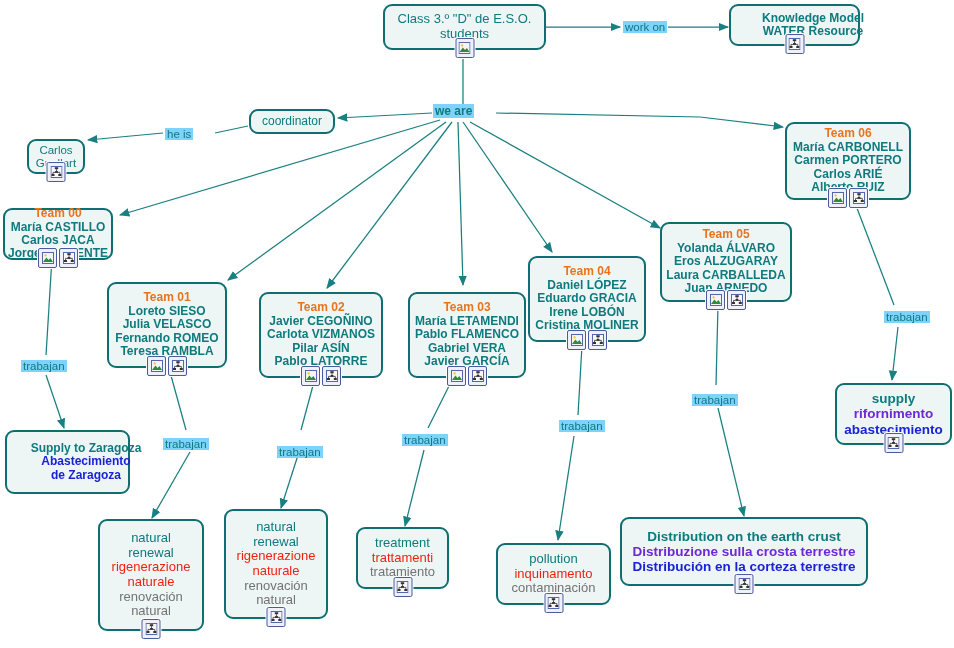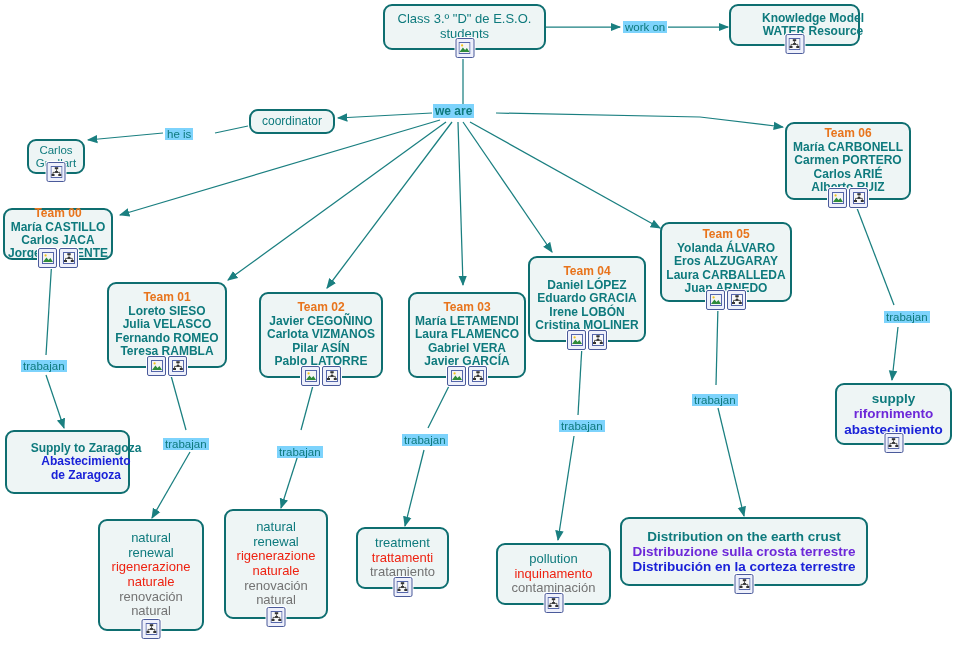--- a/index.html
+++ b/index.html
@@ -243,21 +243,21 @@
             <rect x="4.6" y="5" width="2.8" height="1.8" fill="#333"></rect>
             <path d="M6 3.2 V5 M2.5 8 V6.4 H9.3 V8" stroke="#333" fill="none" stroke-width="0.8"></path>
           </svg>
       </span>
     </span>
   </div>
 
   <div class="node" style="left:408px;top:292px;width:118px;height:86px;">
     <span class="ln f12 c-orange">Team 03</span>
     <span class="ln f12 c-tealb">María LETAMENDI</span>
-    <span class="ln f12 c-tealb">Laura FLAMENCO</span>
+    <span class="ln f12 c-tealb">Pablo FLAMENCO</span>
     <span class="ln f12 c-tealb">Gabriel VERA</span>
     <span class="ln f12 c-tealb">Javier GARCÍA</span>
     <span class="icons">
       <span class="ico">
         <svg width="12" height="12" viewBox="0 0 12 12">
             <rect x="0.5" y="0.5" width="11" height="11" fill="#f4f4f4" stroke="#5566aa"></rect>
             <circle cx="3.6" cy="3.4" r="1.1" fill="#f2c21a"></circle>
             <path d="M1 10 L4.4 5.4 L6.6 8 L8.4 6 L11 10 Z" fill="#2e8b3a"></path>
           </svg>
       </span>

